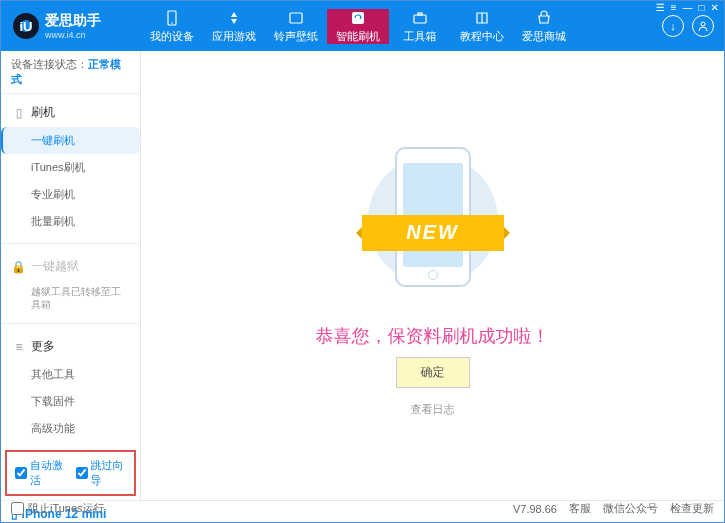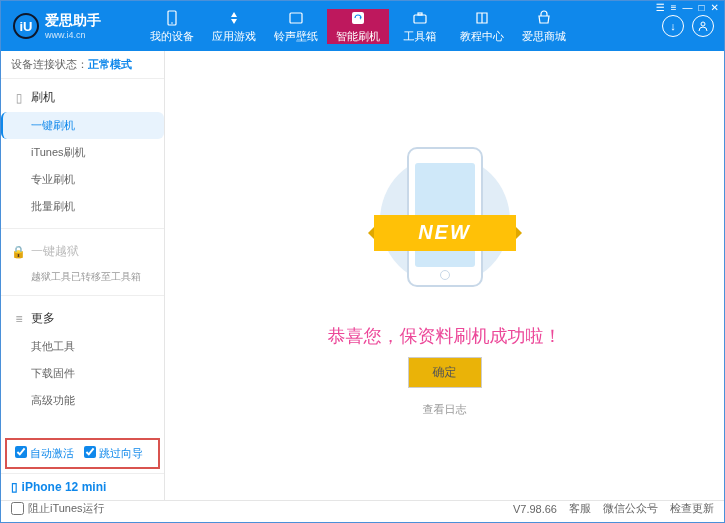--- a/index.html
+++ b/index.html
@@ -1,57 +1,57 @@
 <!DOCTYPE html>
 <html><head>
 <meta charset="utf-8">
 <style>
 * { margin: 0; padding: 0; box-sizing: border-box; font-family: "Microsoft YaHei", sans-serif; }
 body { background: #fff; width: 725px; height: 523px; overflow: hidden; border: 1px solid #4a90d9; }
 .titlebar { background: #0f88eb; height: 50px; display: flex; align-items: center; color: #fff; }
 .logo-area { display: flex; align-items: center; padding: 0 12px; width: 140px; }
-.logo-icon { width: 26px; height: 26px; border: 2px solid #0f172a; border-radius: 50%; display: flex; align-items: center; justify-content: center; font-weight: bold; font-size: 13px; margin-right: 6px; }
+.logo-icon { width: 26px; height: 26px; border: 7px solid #0f172a; border-radius: 50%; display: flex; align-items: center; justify-content: center; font-weight: bold; font-size: 13px; margin-right: 6px; }
 .logo-text { font-size: 14px; font-weight: bold; }
 .logo-sub { font-size: 9px; opacity: 0.8; }
 .nav { display: flex; flex: 1; height: 100%; align-items: center; }
 .nav-item { width: 62px; display: flex; flex-direction: column; align-items: center; justify-content: center; font-size: 11px; cursor: pointer; }
 .nav-item.active { background: #be185d; }
 .nav-icon { width: 18px; height: 18px; margin-bottom: 2px; display: flex; align-items: center; justify-content: center; }
 .title-right { display: flex; align-items: center; padding-right: 10px; gap: 8px; }
 .circle-btn { width: 22px; height: 22px; border: 1px solid #fff; border-radius: 50%; display: flex; align-items: center; justify-content: center; font-size: 11px; cursor: pointer; }
 .win-ctrls { position: absolute; top: 2px; right: 6px; display: flex; gap: 6px; color: #fff; font-size: 10px; }
 .win-ctrls span { cursor: pointer; }
 .body-area { display: flex; height: calc(100% - 50px - 22px); }
-.sidebar { width: 164px; border-right: 1px solid #e5e5e5; display: flex; flex-direction: column; font-size: 12px; color: #666; }
+.sidebar { width: 140px; border-right: 1px solid #e5e5e5; display: flex; flex-direction: column; font-size: 12px; color: #666; }
 .status-bar { padding: 6px 10px; border-bottom: 1px solid #eee; font-size: 11px; }
 .status-val { color: #0f88eb; font-weight: bold; }
 .side-section { padding: 4px 0; }
 .side-head { display: flex; align-items: center; padding: 6px 12px; color: #333; font-size: 12px; gap: 6px; }
 .side-head .ico { width: 12px; height: 12px; display: flex; align-items: center; justify-content: center; color: #999; }
 .side-item { padding: 6px 10px 6px 30px; cursor: pointer; font-size: 11px; }
 .side-item.active { background: #e8f3fd; color: #0f88eb; border-left: 2px solid #0f88eb; padding-left: 28px; border-radius: 6px; }
 .side-note { padding: 4px 10px 4px 30px; font-size: 10px; color: #999; line-height: 1.3; }
 .side-sep { border-top: 1px solid #eee; margin: 4px 0; }
 .checkbox-row { display: flex; gap: 10px; padding: 6px 8px; border: 2px solid #d9534f; margin: 4px; font-size: 11px; }
-.checkbox-row label { display: flex; gap: 3px; color: #0f88eb; cursor: pointer; }
+.checkbox-row label { display: flex; align-items: center; gap: 3px; color: #0f88eb; cursor: pointer; }
 .checkbox-row input { accent-color: #0f88eb; width: 12px; height: 12px; }
 .device-block { padding: 6px 10px; border-top: 1px solid #eee; }
 .device-name { color: #0f88eb; font-weight: bold; font-size: 12px; display: flex; align-items: center; gap: 4px; }
 .main { flex: 1; position: relative; display: flex; flex-direction: column; align-items: center; justify-content: center; }
 .phone-illust { width: 130px; height: 170px; position: relative; margin-bottom: 10px; }
 .phone-bg { position: absolute; width: 130px; height: 130px; background: #e1edf7; border-radius: 50%; top: 20px; left: 0; }
 .phone-body { position: absolute; width: 76px; height: 140px; background: #fff; border: 2px solid #c8d8e8; border-radius: 10px; left: 27px; top: 12px; }
 .phone-screen { position: absolute; inset: 14px 6px 18px 6px; background: #cfe8f9; border-radius: 3px; }
 .phone-btn { position: absolute; bottom: 5px; left: 50%; transform: translateX(-50%); width: 10px; height: 10px; border: 1px solid #c8d8e8; border-radius: 50%; }
 .ribbon { position: absolute; top: 80px; left: -6px; width: 142px; height: 36px; background: #ffc107; display: flex; align-items: center; justify-content: center; color: #fff; font-weight: bold; font-size: 20px; font-style: italic; letter-spacing: 2px; }
 .ribbon::before, .ribbon::after { content: ""; position: absolute; border: 6px solid transparent; }
 .ribbon::before { left: -12px; border-right-color: #e0a800; }
 .ribbon::after { right: -12px; border-left-color: #e0a800; }
 .success-text { font-size: 18px; color: #ec4899; margin: 9px 0; }
-.ok-btn { padding: 6px 24px; border: 1px solid #ccc; background: #eab308; font-size: 12px; cursor: pointer; color: #555; }
+.ok-btn { padding: 6px 24px; border: 1px solid #ccc; background: #fef9c3; font-size: 12px; cursor: pointer; color: #555; }
 .log-link { margin-top: 14px; font-size: 11px; color: #999; cursor: pointer; }
 .footer { height: 22px; border-top: 1px solid #e5e5e5; display: flex; align-items: flex-start; font-size: 11px; color: #666; padding: 0 10px; }
 .footer-left { display: flex; align-items: center; gap: 4px; }
 .footer-right { margin-left: auto; display: flex; gap: 12px; align-items: center; }
 .footer-right span { cursor: pointer; }
 svg { display: block; }
 </style>
 </head>
 <body>
 

